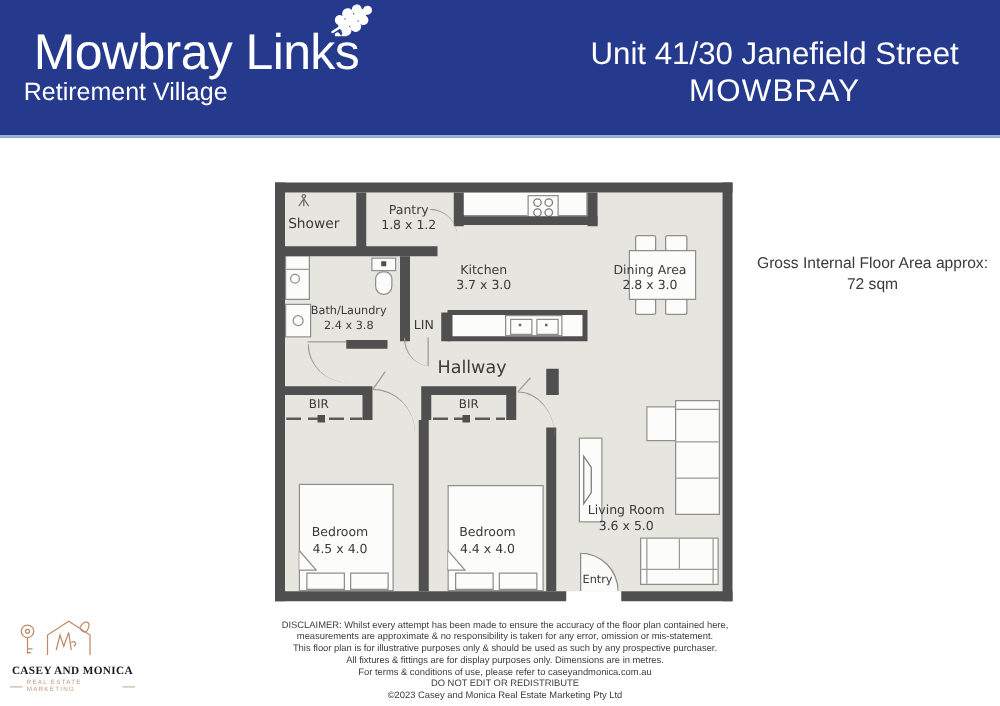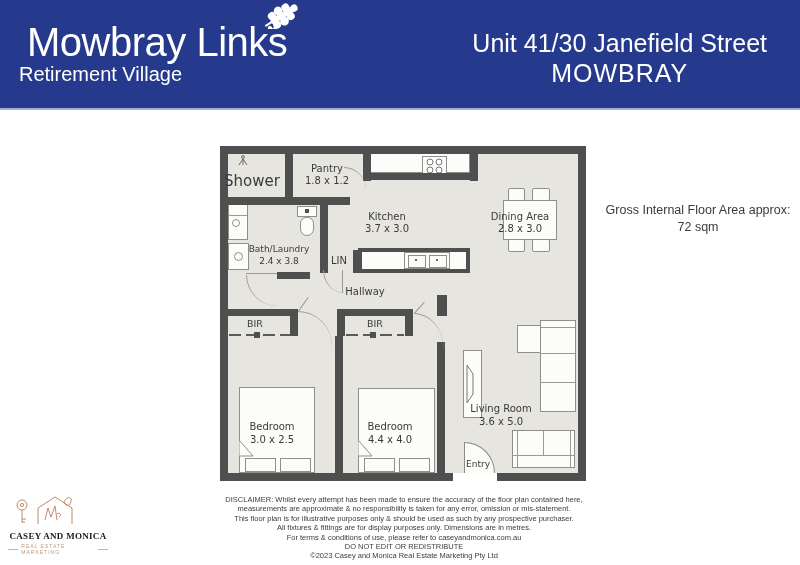--- a/index.html
+++ b/index.html
@@ -195,21 +195,21 @@
 
     <svg style="position:absolute;left:16px;top:8px;z-index:5;" width="14" height="13" viewBox="0 0 14 13">
       <g stroke="#6a6a64" stroke-width="1" fill="none">
         <circle cx="7" cy="3" r="1.4"></circle>
         <line x1="7" y1="5" x2="3" y2="11"></line>
           <line x1="7" y1="5" x2="7" y2="11"></line>
           <line x1="7" y1="5" x2="11" y2="11"></line>
       </g>
     </svg>
 
-    <div class="lbl" style="left:4px;top:26px;width:54px;font-size:15px;">
+    <div class="lbl" style="left:4px;top:26px;width:54px;font-size:11px;">
       <span>Shower</span>
       </div>
     <div class="lbl" style="left:73px;top:17px;width:68px;font-size:10px;line-height:12px;">
       <span>Pantry</span>
         <span>1.8 x 1.2</span>
       </div>
     <div class="lbl" style="left:132px;top:65px;width:70px;font-size:10px;line-height:12px;">
       <span>Kitchen</span>
         <span>3.7 x 3.0</span>
       </div>
@@ -217,32 +217,32 @@
       <span>Dining Area</span>
         <span>2.8 x 3.0</span>
       </div>
     <div class="lbl" style="left:24px;top:97px;width:70px;font-size:9px;line-height:12px;">
       <span>Bath/Laundry</span>
         <span>2.4 x 3.8</span>
       </div>
     <div class="lbl" style="left:104px;top:109px;width:30px;font-size:10px;">
       <span>LIN</span>
       </div>
-    <div class="lbl" style="left:119px;top:140px;width:52px;font-size:10px;">
+    <div class="lbl" style="left:130px;top:140px;width:52px;font-size:14px;">
       <span>Hallway</span>
       </div>
     <div class="lbl" style="left:15px;top:172px;width:40px;font-size:9.5px;">
       <span>BIR</span>
       </div>
     <div class="lbl" style="left:135px;top:172px;width:40px;font-size:9.5px;">
       <span>BIR</span>
       </div>
     <div class="lbl" style="left:22px;top:274px;width:60px;font-size:10px;line-height:13px;">
       <span>Bedroom</span>
-        <span>3.0 x 2.5</span>
+        <span>4.5 x 4.0</span>
       </div>
     <div class="lbl" style="left:140px;top:274px;width:60px;font-size:10px;line-height:13px;">
       <span>Bedroom</span>
         <span>4.4 x 4.0</span>
       </div>
     <div class="lbl" style="left:244px;top:240px;width:74px;font-size:10px;line-height:13px;margin-top:16px;">
       <span>Living Room</span>
         <span>3.6 x 5.0</span>
       </div>
     <div class="lbl" style="left:238px;top:313px;width:40px;font-size:9px;">

